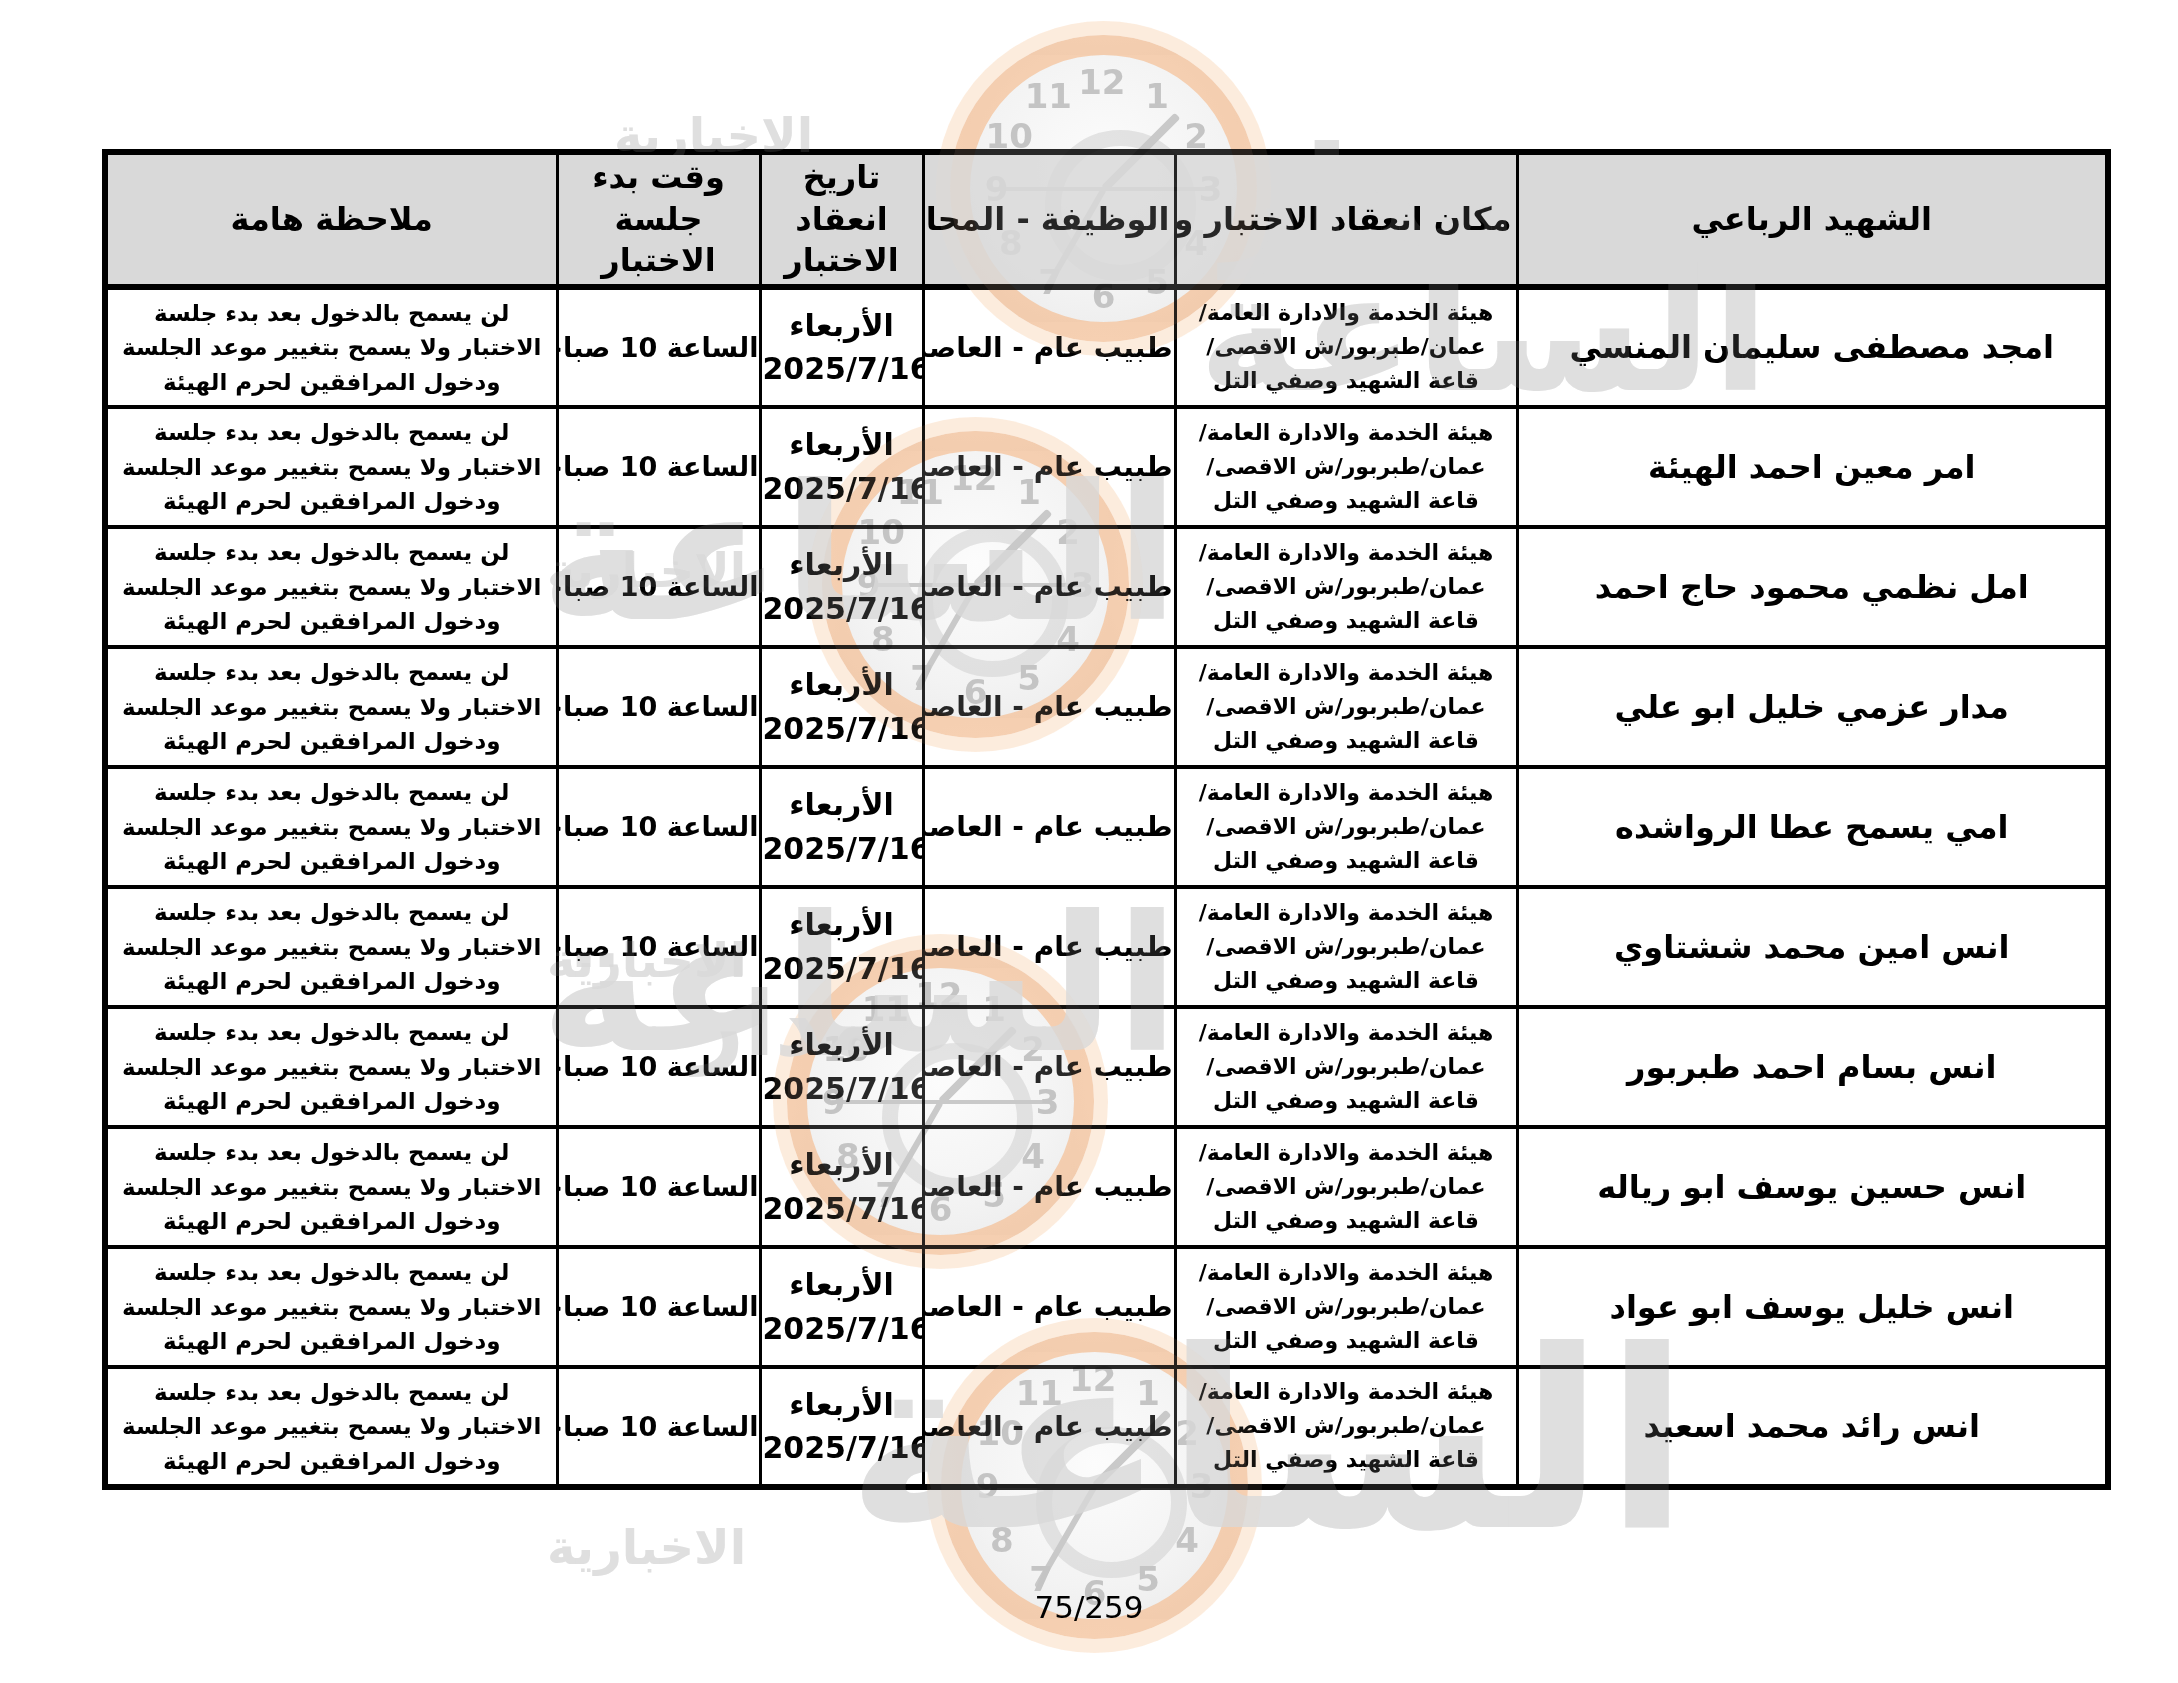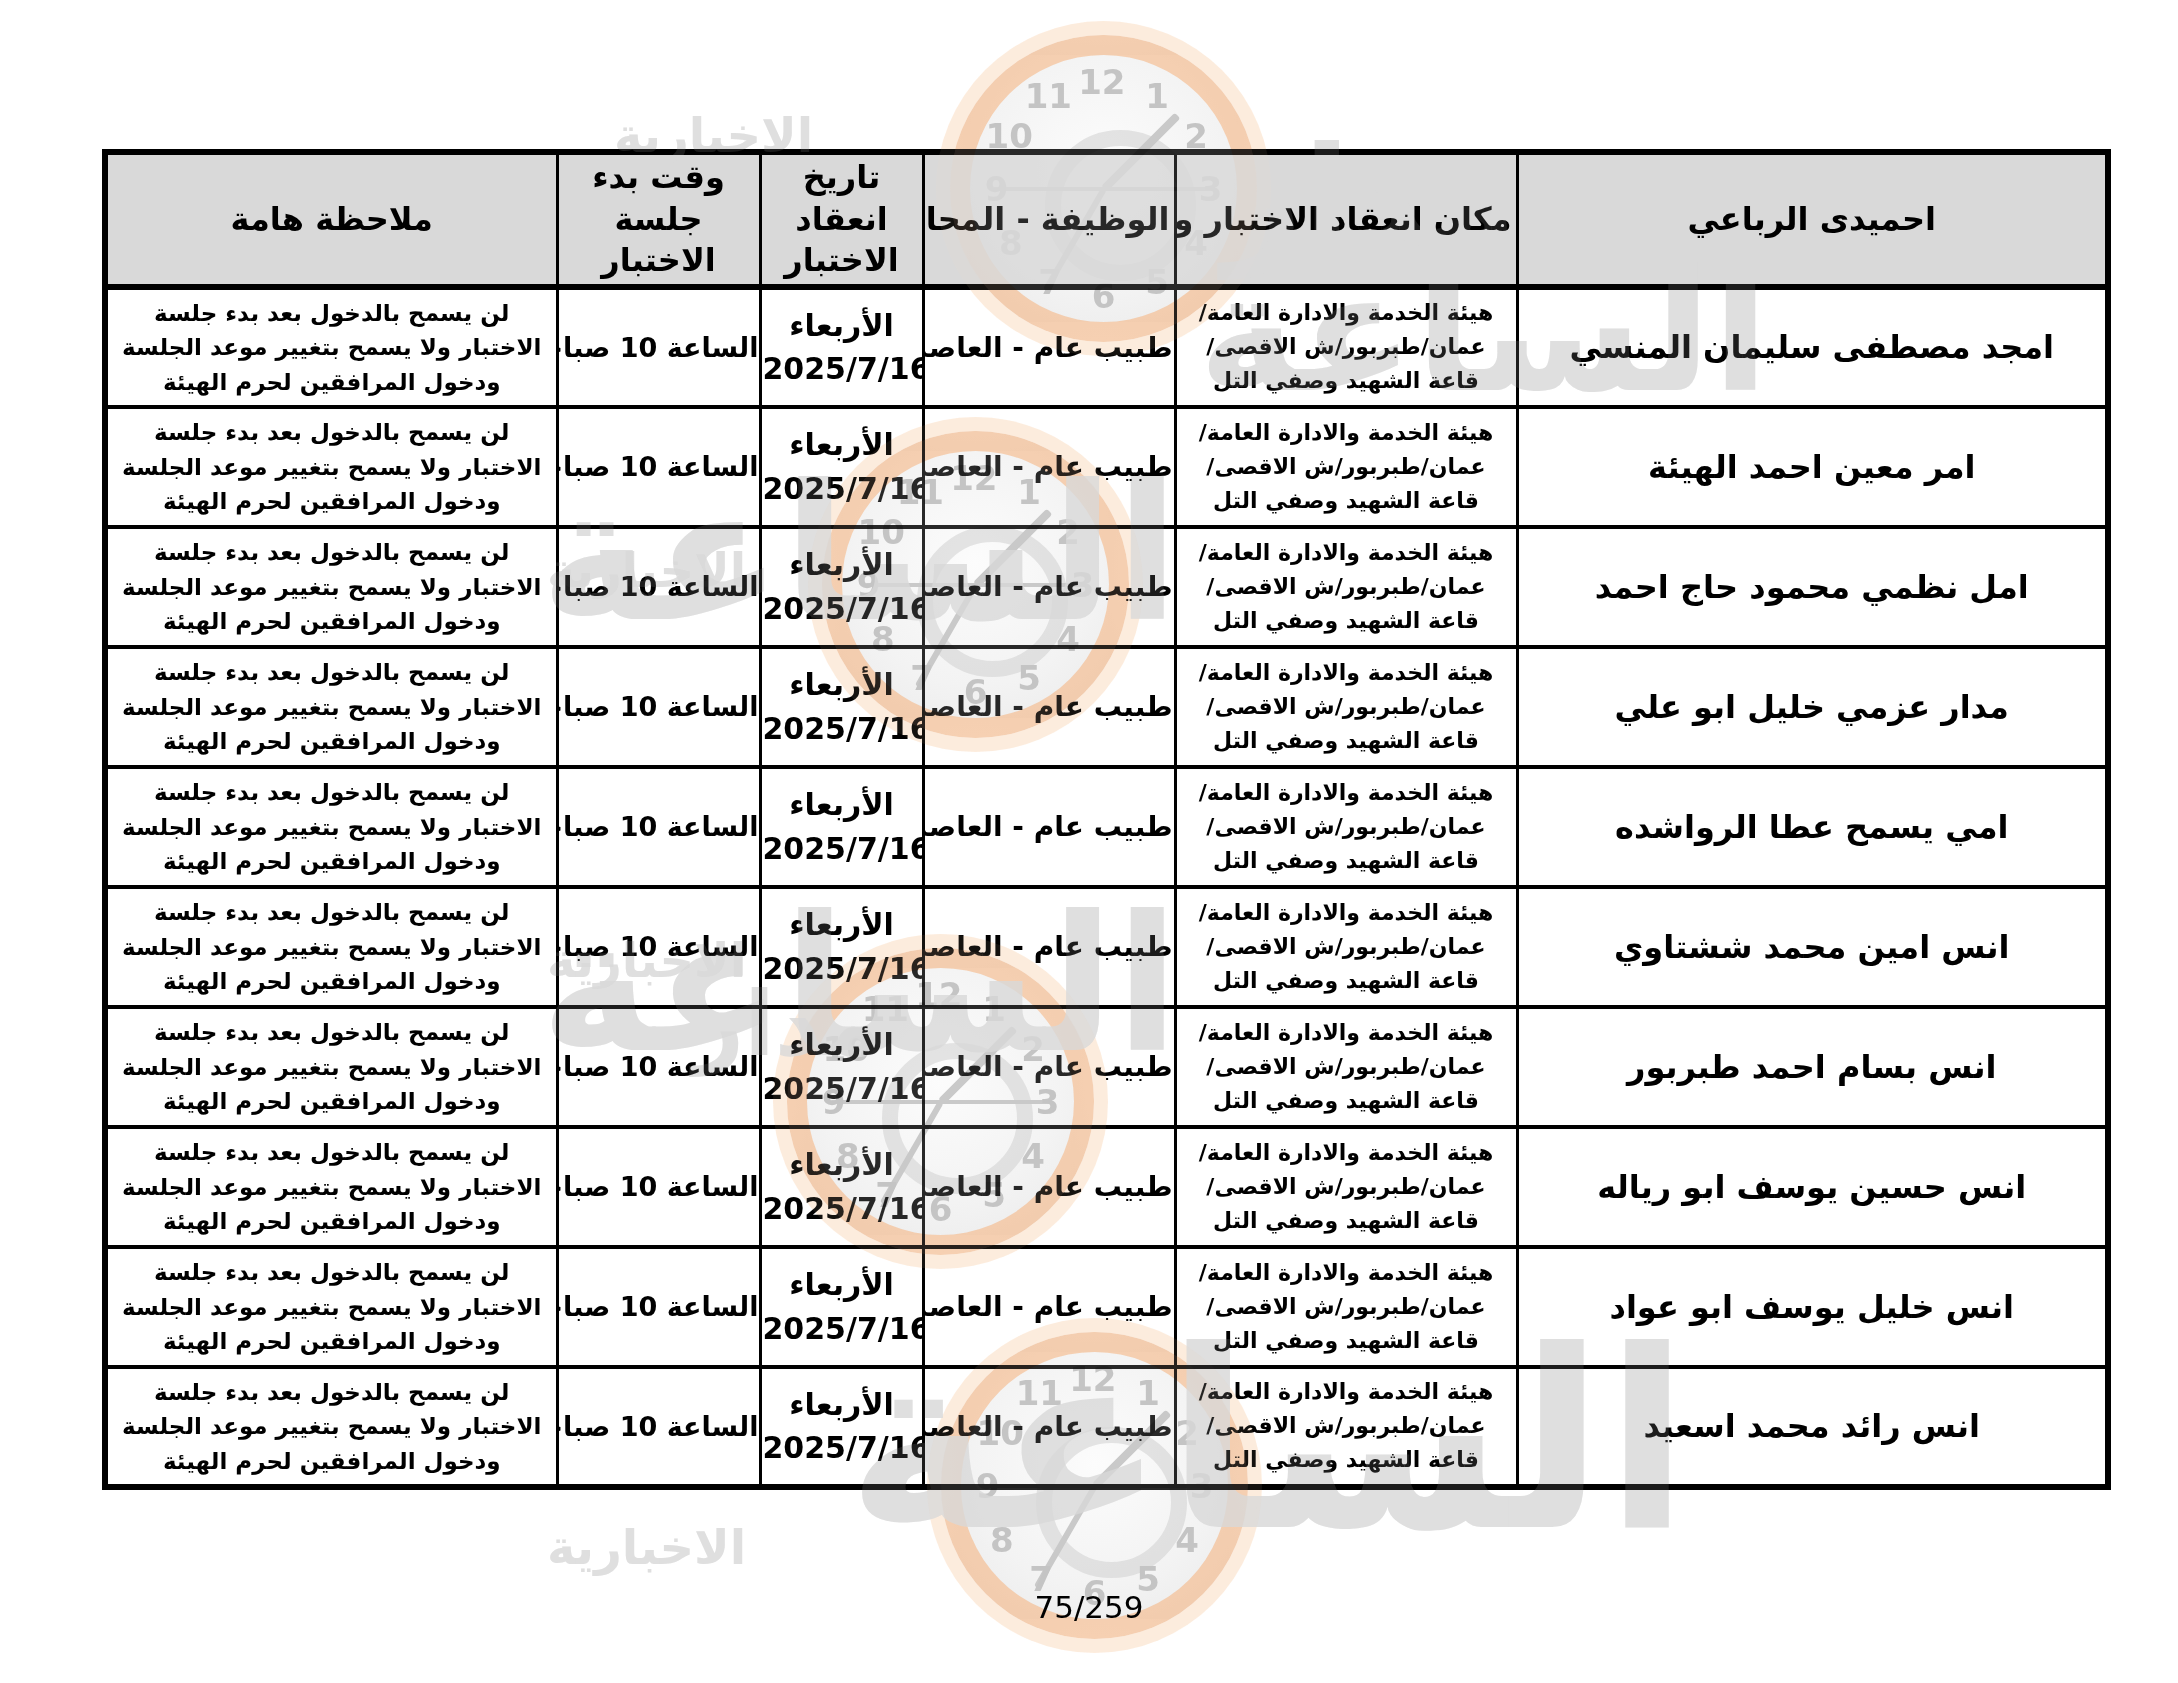--- a/index.html
+++ b/index.html
@@ -154,21 +154,21 @@
     <colgroup>
       <col style="width:591px">
         <col style="width:342px">
         <col style="width:252px">
       <col style="width:163px">
         <col style="width:203px">
         <col style="width:452px">
     </colgroup>
     <thead>
       <tr>
-        <th class="h-name">احميدى الرباعي</th>
+        <th class="h-name">الشهيد الرباعي</th>
         <th class="h-loc">مكان انعقاد الاختبار واسم القاعة</th>
         <th class="h-job">الوظيفة - المحافظة</th>
         <th class="h-date">تاريخ انعقاد الاختبار</th>
         <th class="h-time">وقت بدء جلسة الاختبار</th>
         <th class="h-note">ملاحظة هامة</th>
       </tr>
     </thead>
     <tbody>
       <tr>
         <td class="c-name">امجد مصطفى سليمان المنسي</td>

